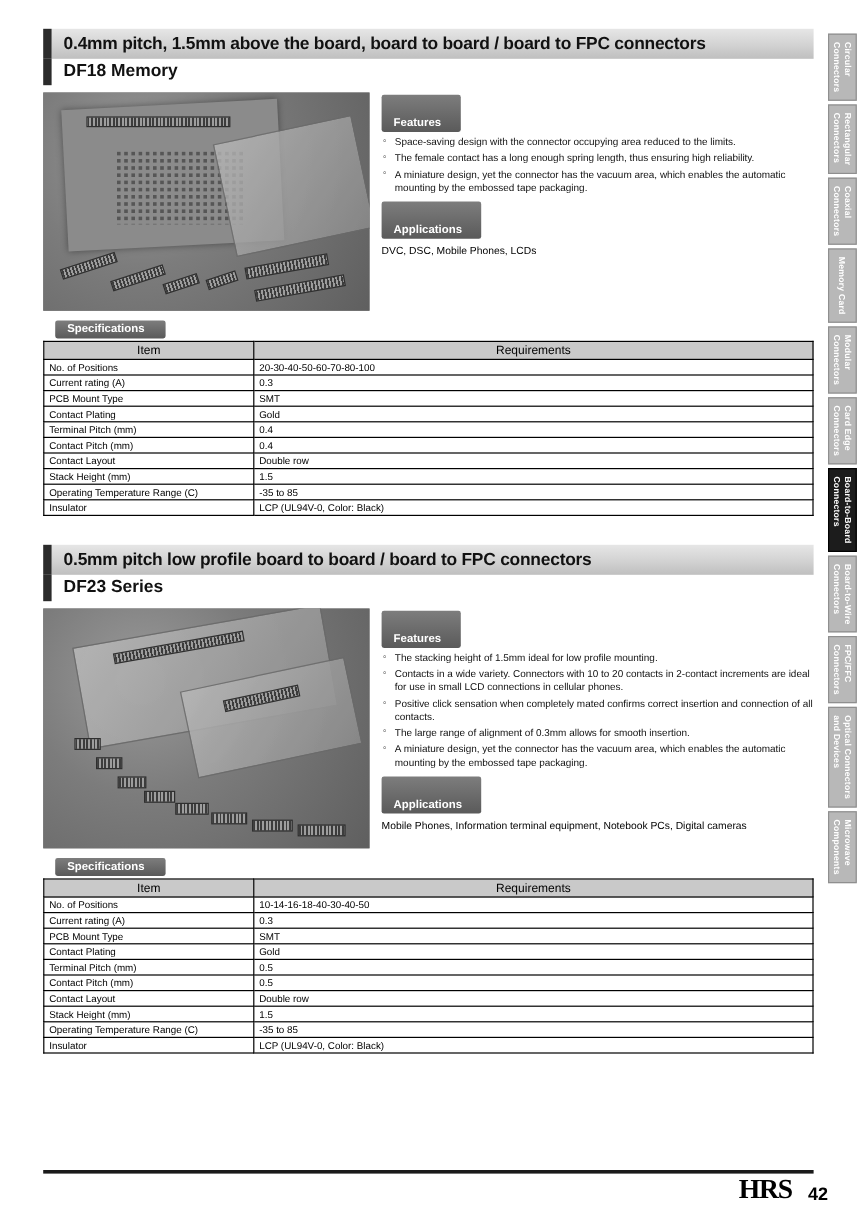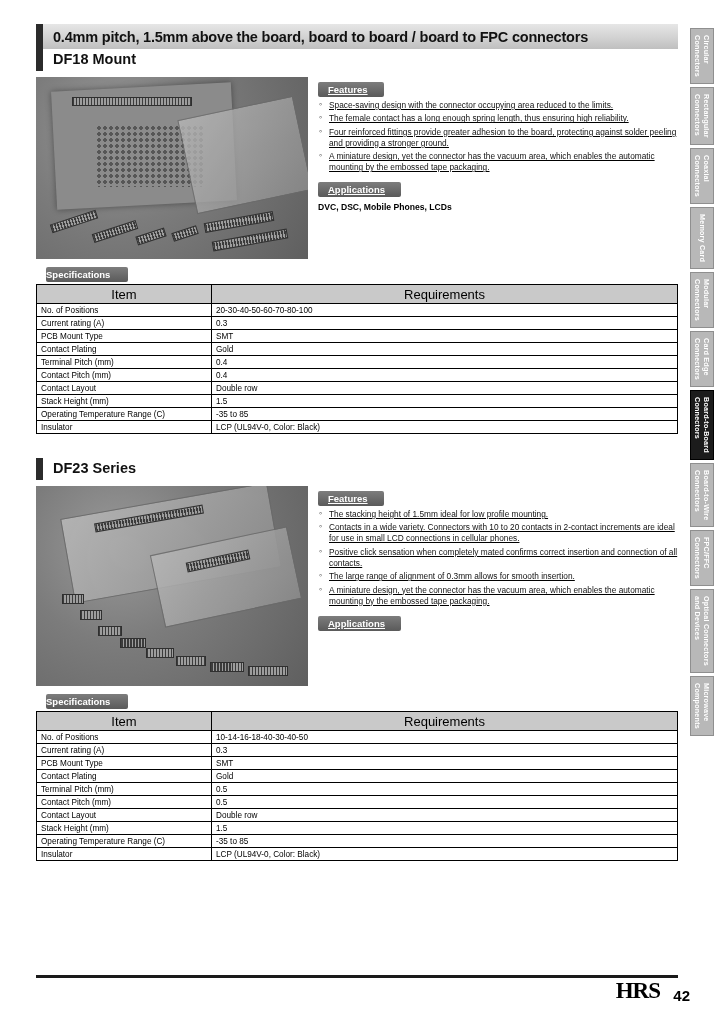--- a/index.html
+++ b/index.html
@@ -125,30 +125,28 @@
   .info {
     flex: 1;
     padding-top: 2px;
   }
   .badge {
     display: inline-block;
     background: linear-gradient(to bottom,#7d7d7d,#5a5a5a);
     color: #fff;
     font-size: 9.5px;
     font-weight: bold;
-    padding: 2px 16px 2px 10px;
+    padding: 18px 16px 2px 10px;
     border-radius: 2px;
     margin-bottom: 3px;
-    text-decoration: underline;
   }
   ul.feat {
     list-style: none;
     margin: 0 0 6px 0;
     padding: 0;
-    text-decoration: underline;
   }
   ul.feat li {
     position: relative;
     padding-left: 11px;
     font-size: 8.3px;
     line-height: 1.32;
     margin-bottom: 2.5px;
     color: #111;
   }
   ul.feat li:before {
@@ -156,51 +154,50 @@
     position: absolute;
     left: 1px;
     top: -1px;
     font-size: 9px;
     color: #333;
   }
   .apps-text {
     font-size: 8.6px;
     line-height: 1.35;
     margin-top: 2px;
-    font-weight: bold;
   }
 
   
   .spec-badge {
     display: inline-block;
     background: linear-gradient(to bottom,#7d7d7d,#5a5a5a);
     color: #fff;
     font-size: 9.5px;
     font-weight: bold;
-    padding: 2px 18px 2px 0;
+    padding: 2px 18px 2px 10px;
     border-radius: 2px;
     margin: 8px 0 0 10px;
   }
   table.spec {
     width: 100%;
     border-collapse: collapse;
     margin-top: 2px;
     font-size: 8.2px;
   }
   table.spec th, table.spec td {
     border: 1px solid #000;
     padding: 1.5px 4px;
     text-align: left;
     font-weight: normal;
     height: 13px;
   }
   table.spec thead th {
     background: #c9c9c9;
     text-align: center;
-    font-size: 13px;
+    font-size: 10px;
   }
   table.spec td.item { width: 175px; }
 
   .sec2 { margin-top: 24px; }
 
   
   .footer-rule {
     position: absolute;
     left: 36px;
     right: 42px;
@@ -251,21 +248,21 @@
 and Devices</div>
     <div class="side-tab">Microwave
 Components</div>
   </div>
 
   <div class="content">
 
     <div>
       <div class="title-wrap">
         <div class="title-bar">0.4mm pitch, 1.5mm above the board, board to board / board to FPC connectors</div>
-        <div class="series-row">DF18 Mount</div>
+        <div class="series-row">DF18 Memory</div>
       </div>
 
       <div class="panel">
         <div class="photo">
           <div class="ph-bg"></div>
           <div class="ph-board" style="left:18px; top:10px; width:180px; height:118px; transform:rotate(-3deg);"></div>
           <div class="ph-dots" style="left:60px; top:48px; width:108px; height:62px;"></div>
           <div class="ph-card" style="left:150px; top:30px; width:118px; height:96px; transform:rotate(-12deg); opacity:.8;"></div>
           <div class="ph-conn" style="left:36px; top:20px; width:120px; height:9px;"></div>
           <div class="ph-conn" style="left:14px; top:140px; width:48px; height:9px; transform:rotate(-18deg);"></div>
@@ -274,21 +271,20 @@
           <div class="ph-conn" style="left:136px; top:152px; width:26px; height:9px; transform:rotate(-18deg);"></div>
           <div class="ph-conn" style="left:168px; top:140px; width:70px; height:10px; transform:rotate(-10deg);"></div>
           <div class="ph-conn" style="left:176px; top:158px; width:76px; height:10px; transform:rotate(-10deg);"></div>
         </div>
 
         <div class="info">
           <div class="badge">Features</div>
           <ul class="feat">
             <li>Space-saving design with the connector occupying area reduced to the limits.</li>
             <li>The female contact has a long enough spring length, thus ensuring high reliability.</li>
-            <li>Four reinforced fittings provide greater adhesion to the board, protecting against solder peeling and providing a stronger ground.</li>
             <li>A miniature design, yet the connector has the vacuum area, which enables the automatic mounting by the embossed tape packaging.</li>
           </ul>
           <div class="badge">Applications</div>
           <div class="apps-text">DVC, DSC, Mobile Phones, LCDs</div>
         </div>
       </div>
 
       <div class="spec-badge">Specifications</div>
       <table class="spec">
         <thead>
@@ -337,20 +333,21 @@
           <tr>
               <td class="item">Insulator</td>
               <td>LCP (UL94V-0, Color: Black)</td>
             </tr>
         </tbody>
       </table>
     </div>
 
     <div class="sec2">
       <div class="title-wrap">
+        <div class="title-bar">0.5mm pitch low profile board to board / board to FPC connectors</div>
         <div class="series-row">DF23 Series</div>
       </div>
 
       <div class="panel">
         <div class="photo p2">
           <div class="ph-bg"></div>
           <div class="ph-card" style="left:30px; top:14px; width:210px; height:86px; transform:rotate(-10deg); opacity:.9;"></div>
           <div class="ph-card" style="left:120px; top:54px; width:140px; height:74px; transform:rotate(-12deg); opacity:.85;"></div>
           <div class="ph-conn" style="left:58px; top:28px; width:110px; height:9px; transform:rotate(-10deg);"></div>
           <div class="ph-conn" style="left:150px; top:70px; width:64px; height:10px; transform:rotate(-12deg);"></div>
@@ -367,20 +364,21 @@
         <div class="info">
           <div class="badge">Features</div>
           <ul class="feat">
             <li>The stacking height of 1.5mm ideal for low profile mounting.</li>
             <li>Contacts in a wide variety. Connectors with 10 to 20 contacts in 2-contact increments are ideal for use in small LCD connections in cellular phones.</li>
             <li>Positive click sensation when completely mated confirms correct insertion and connection of all contacts.</li>
             <li>The large range of alignment of 0.3mm allows for smooth insertion.</li>
             <li>A miniature design, yet the connector has the vacuum area, which enables the automatic mounting by the embossed tape packaging.</li>
           </ul>
           <div class="badge">Applications</div>
+          <div class="apps-text">Mobile Phones, Information terminal equipment, Notebook PCs, Digital cameras</div>
         </div>
       </div>
 
       <div class="spec-badge">Specifications</div>
       <table class="spec">
         <thead>
           <tr>
             <th class="item">Item</th>
             <th>Requirements</th>
           </tr>

